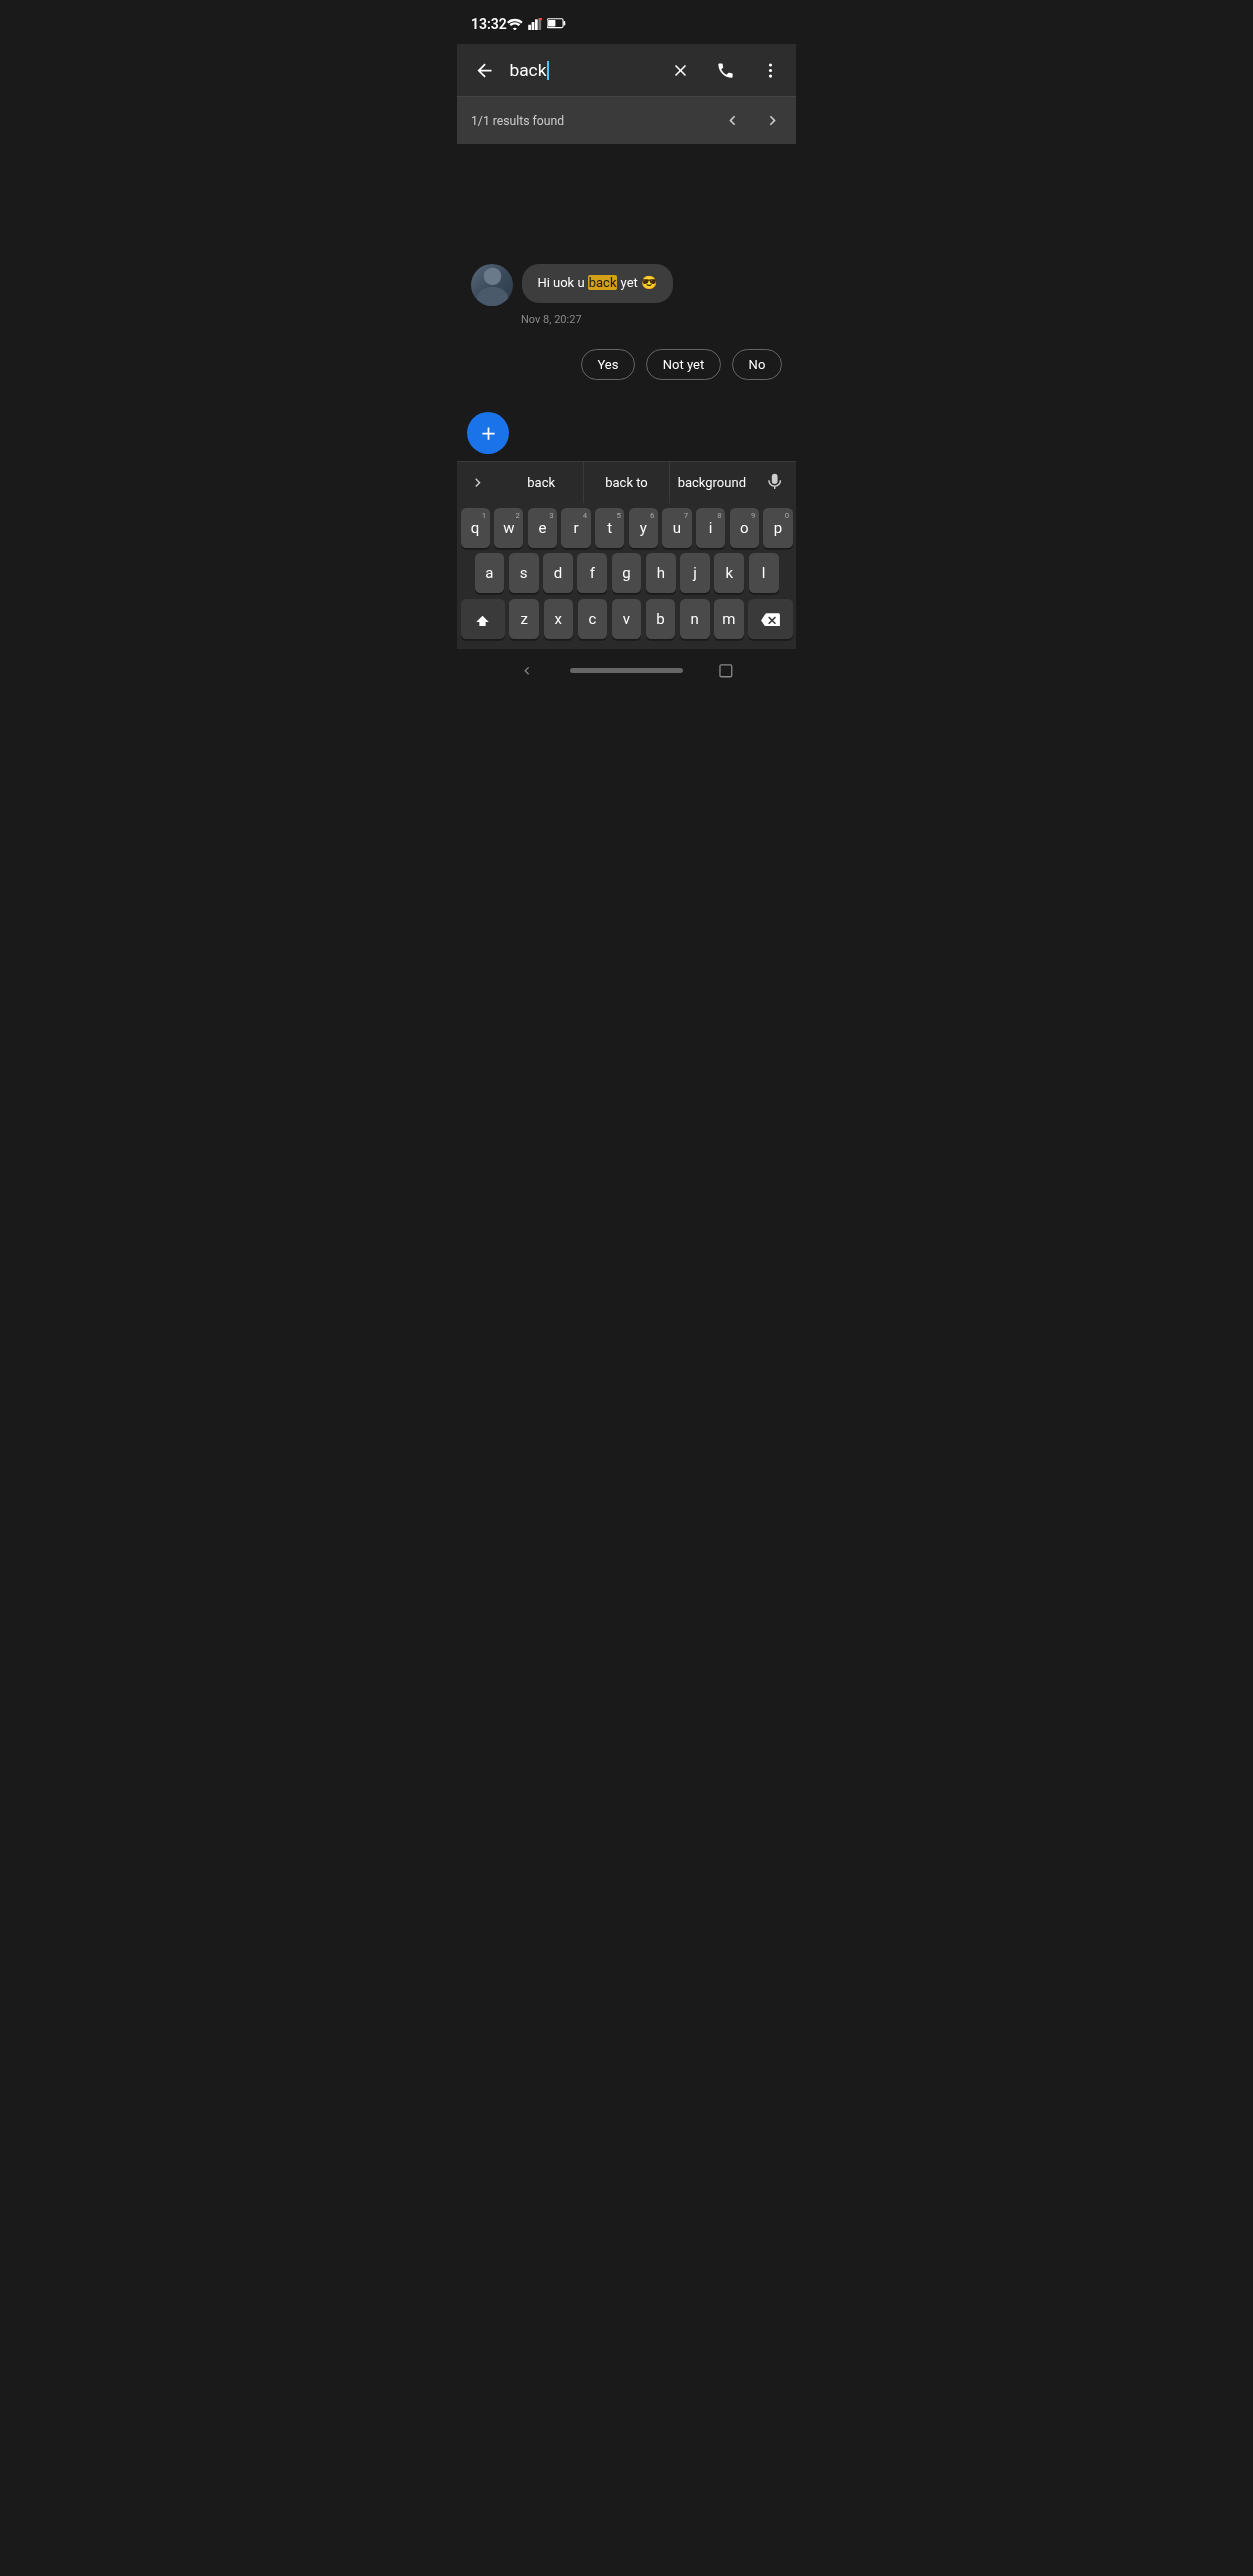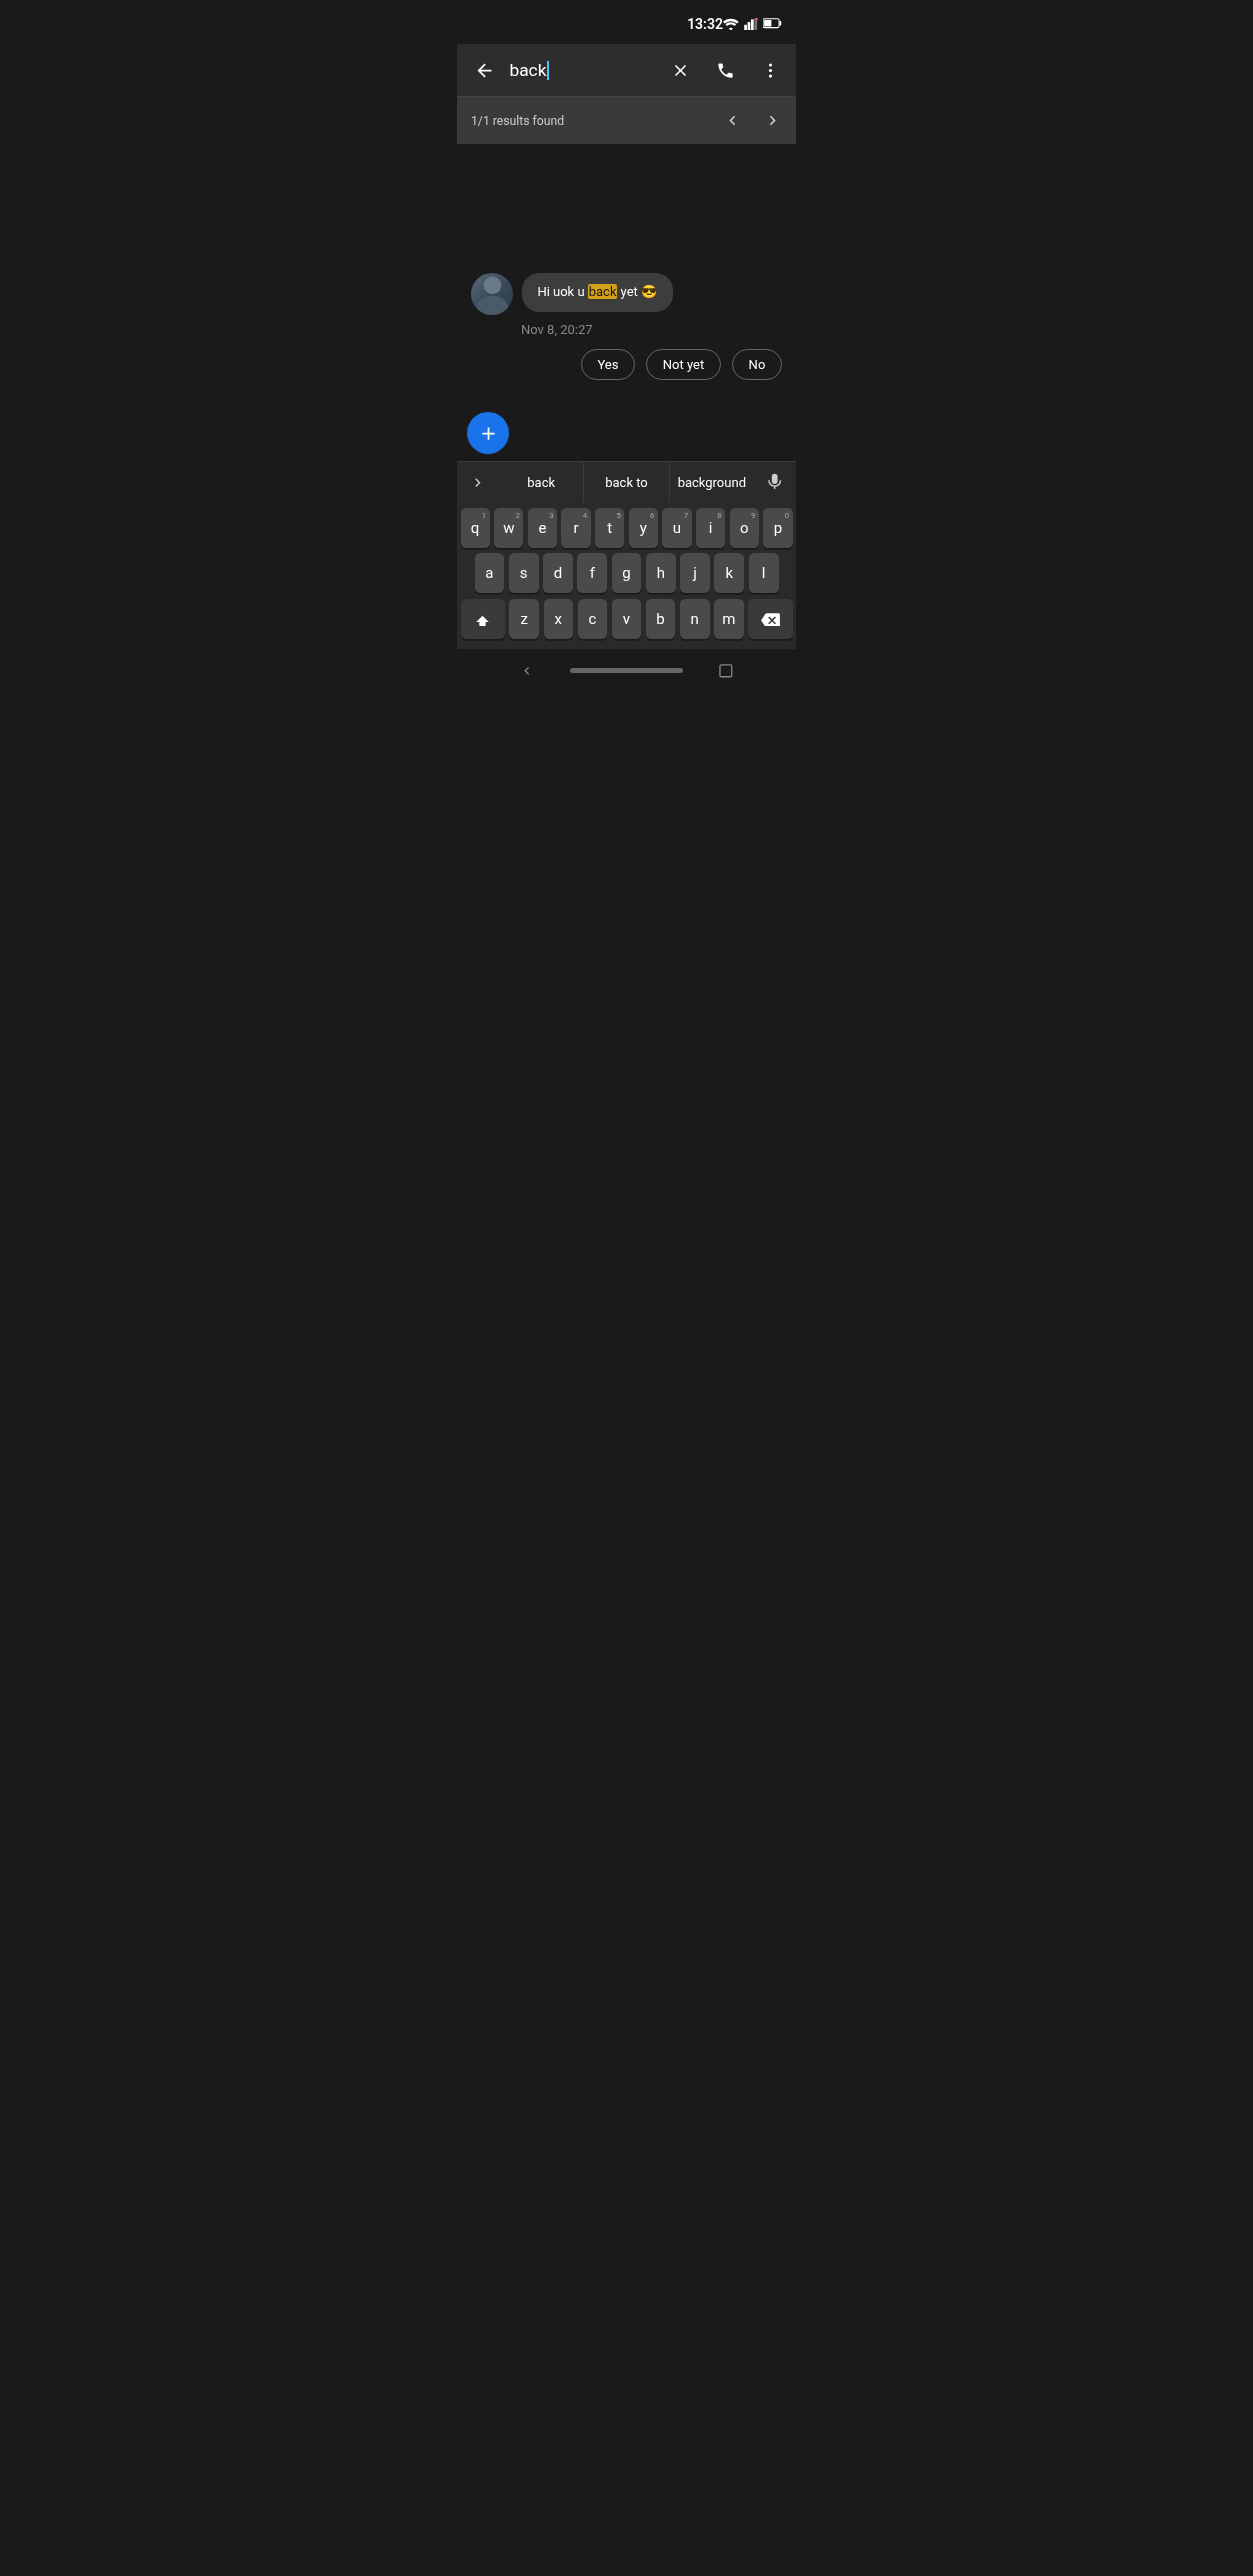--- a/index.html
+++ b/index.html
@@ -12,21 +12,21 @@
       width: 339px;
       margin: 0 auto;
       min-height: 100vh;
       overflow-x: hidden;
     }
 
     
     .status-bar {
       background: #1a1a1a;
       display: flex;
-      justify-content: flex-end;
+      justify-content: flex-start;
       align-items: center;
       padding: 10.4px 14px 7px;
       height: 44px;
     }
 
     .status-time {
       font-size: 14px;
       font-weight: 600;
       color: #ffffff;
     }
@@ -172,25 +172,25 @@
     }
 
     .highlight {
       background: #d4a017;
       color: #1a1a1a;
       border-radius: 1.7px;
       padding: 0 0.9px;
     }
 
     .message-time {
-      font-size: 13px;
+      font-size: 11px;
       color: #888888;
       margin-left: 50px;
       margin-top: 1.7px;
-      margin-bottom: 5px;
+      margin-bottom: 16px;
     }
 
     
     .quick-replies {
       display: flex;
       justify-content: flex-end;
       gap: 11px;
       margin: 7px 0 8px;
       flex-wrap: wrap;
     }

